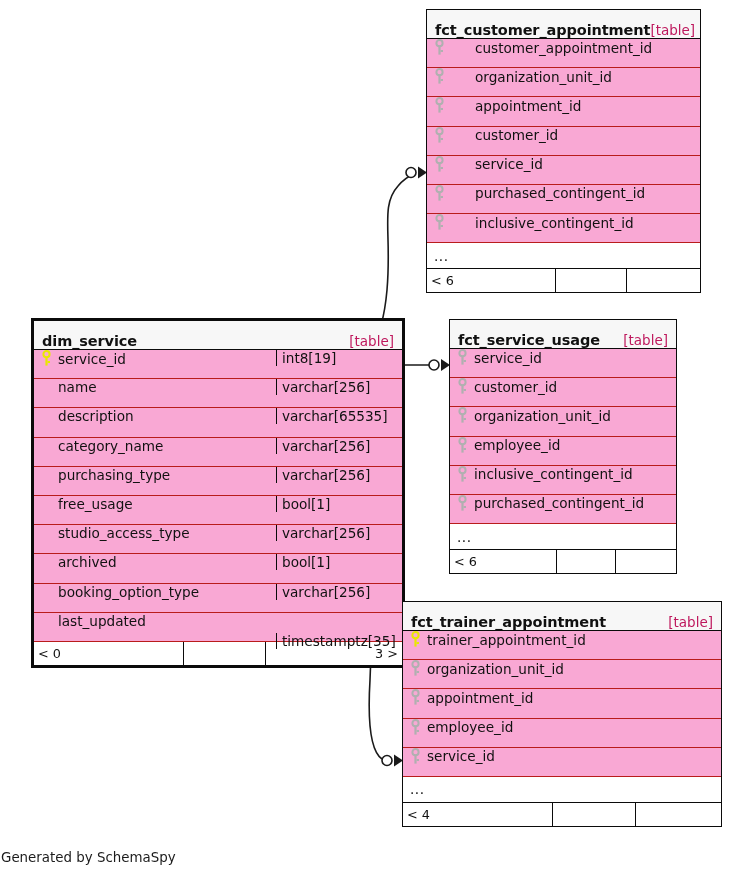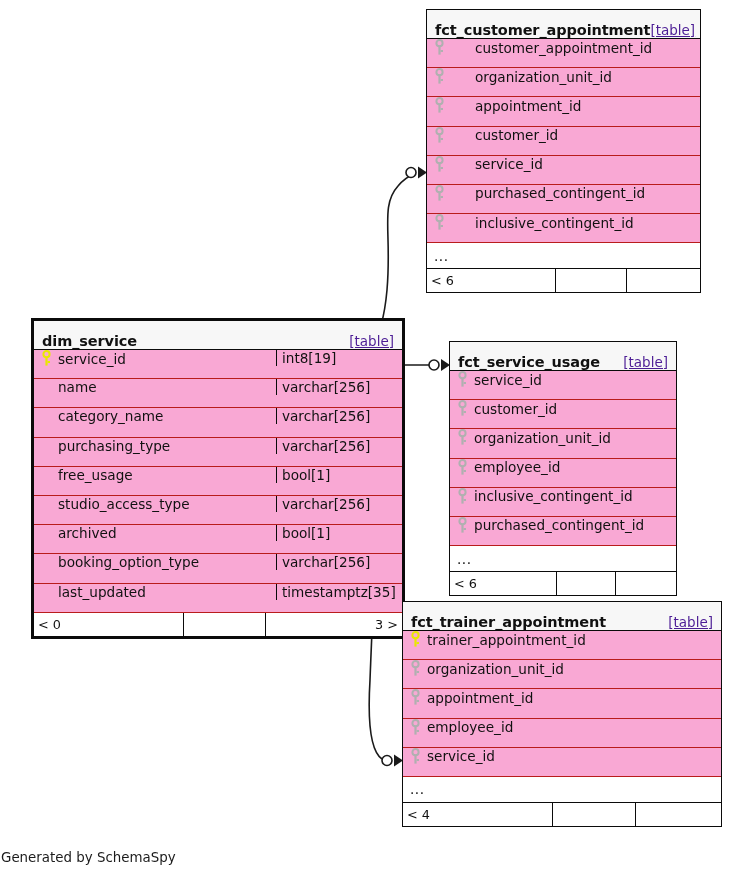--- a/index.html
+++ b/index.html
@@ -55,23 +55,22 @@
   }
   .table-title {
     font-weight: bold;
     font-size: 14.5px;
     color: #111111;
     letter-spacing: -0.1px;
     white-space: nowrap;
   }
   .table-kind {
     font-size: 13.5px;
-    color: #4c1d95;
+    color: #be185d;
     white-space: nowrap;
-    text-decoration: underline;
   }
 
   .col-row {
     box-sizing: border-box;
     display: flex;
     align-items: flex-start;
     border-bottom: 1px solid #b91c1c;
     height: 29.2px;
     background: #f9a8d4;
   }
@@ -302,20 +301,27 @@
         <div class="col-row">
           <div class="col-name-cell">
             <span class="key-spacer"></span>
             <span class="col-label">name</span>
           </div>
           <div class="col-type-cell" style="flex: 0 0 126px;">varchar[256]</div>
         </div>
         <div class="col-row">
           <div class="col-name-cell">
             <span class="key-spacer"></span>
+            <span class="col-label">description</span>
+          </div>
+          <div class="col-type-cell" style="flex: 0 0 126px;">varchar[65535]</div>
+        </div>
+        <div class="col-row">
+          <div class="col-name-cell">
+            <span class="key-spacer"></span>
             <span class="col-label">category_name</span>
           </div>
           <div class="col-type-cell" style="flex: 0 0 126px;">varchar[256]</div>
         </div>
         <div class="col-row">
           <div class="col-name-cell">
             <span class="key-spacer"></span>
             <span class="col-label">purchasing_type</span>
           </div>
           <div class="col-type-cell" style="flex: 0 0 126px;">varchar[256]</div>
@@ -346,29 +352,29 @@
             <span class="key-spacer"></span>
             <span class="col-label">booking_option_type</span>
           </div>
           <div class="col-type-cell" style="flex: 0 0 126px;">varchar[256]</div>
         </div>
         <div class="col-row">
           <div class="col-name-cell">
             <span class="key-spacer"></span>
             <span class="col-label">last_updated</span>
           </div>
-          <div class="col-type-cell" style="flex: 0 0 126px;">timestamptz[35]</div>
+          <div class="col-type-cell" style="flex: 0 0 126px; margin-top: 20px;">timestamptz[35]</div>
         </div>
         <div class="footer-row">
           <div class="footer-cell" style="flex: 0 0 149px;">&lt; 0</div>
           <div class="footer-cell" style="flex: 0 0 82px;"></div>
           <div class="footer-cell align-right" style="flex: 1 1 auto;">3 &gt;</div>
         </div>
       </div>
-      <div class="table-node" style="left: 449px; top: 319px; width: 228px; margin-top: 22px;">
+      <div class="table-node" style="left: 449px; top: 319px; width: 228px;">
         <div class="table-header">
           <span class="table-title">fct_service_usage</span>
           <span class="table-kind">[table]</span>
         </div>
         <div class="col-row">
           <div class="col-name-cell">
             <svg class="key-icon" viewBox="0 0 11 17">
               <circle cx="5.5" cy="4.2" r="3.1" fill="none" stroke="#b0b0b0" stroke-width="2"></circle>
               <rect x="4.4" y="6.6" width="2.2" height="9" fill="#b0b0b0"></rect>
               <rect x="6.6" y="11" width="2.4" height="2" fill="#b0b0b0"></rect>

